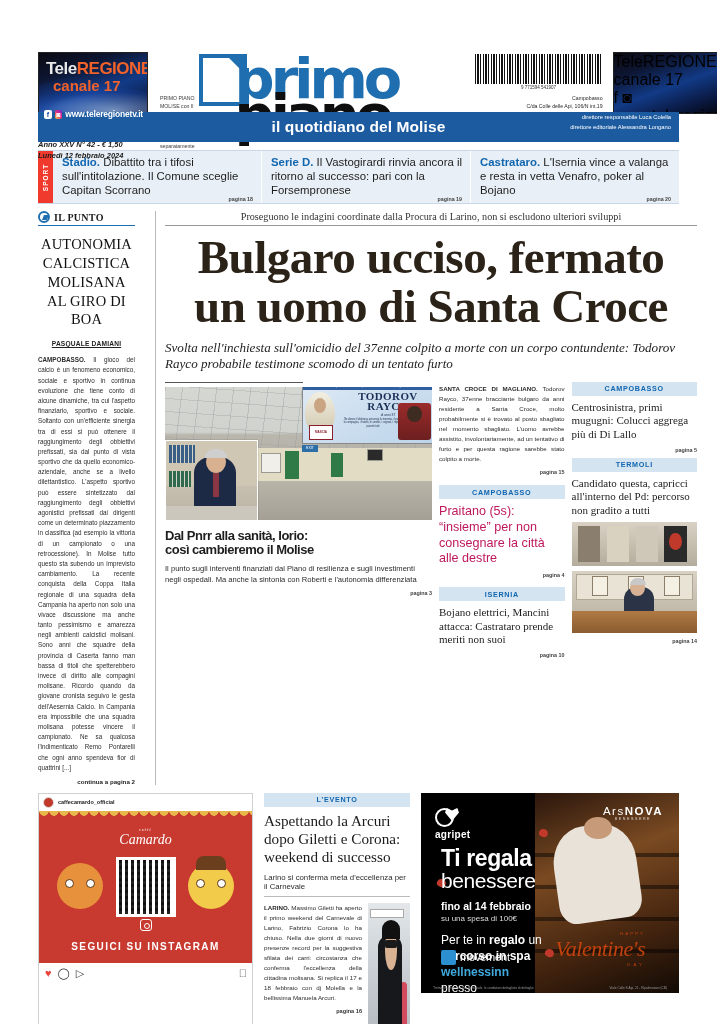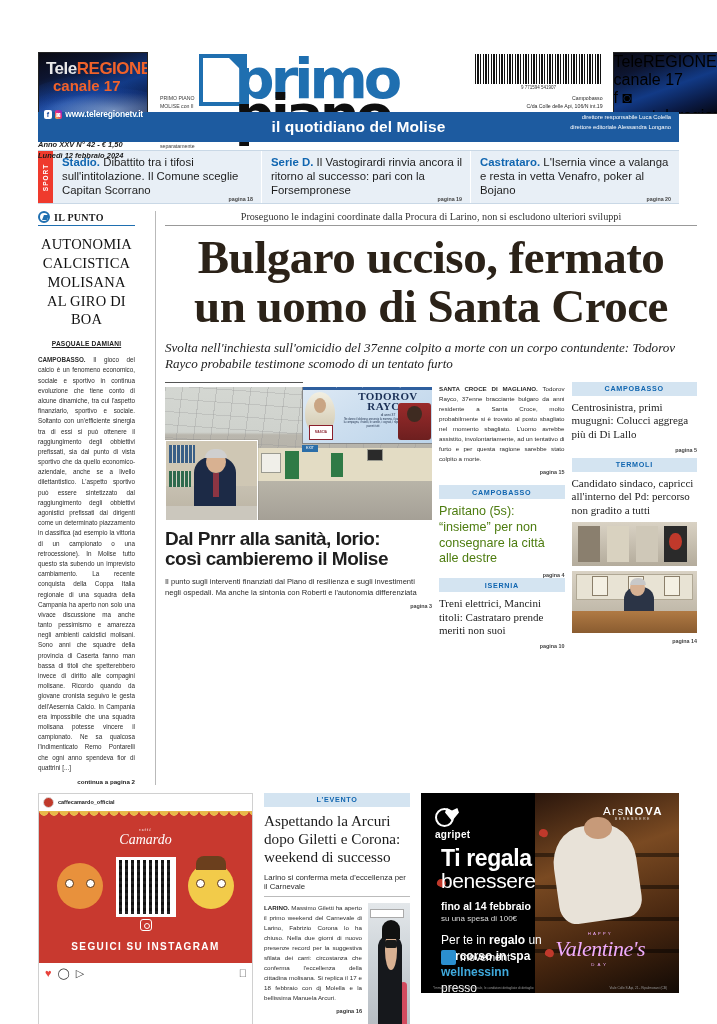--- a/index.html
+++ b/index.html
@@ -133,30 +133,30 @@
   .obit .name{position:absolute;left:44px;top:7px;right:4px;text-align:center;font-family:"Liberation Serif",serif;font-weight:bold;font-size:11px;color:#1a2f55;line-height:.95;letter-spacing:.4px;}
   .obit .age{position:absolute;left:44px;top:29px;right:4px;text-align:center;font-size:3.4px;color:#24344f;}
   .obit .txt{position:absolute;left:40px;top:34px;right:30px;font-size:2.6px;line-height:1.35;color:#22344f;text-align:center;}
   .obit .jesus{position:absolute;left:2px;top:8px;width:30px;height:42px;border-radius:50% 50% 45% 45%;
      background:linear-gradient(#f2efe2,#cfc6ad);}
   .obit .jesus:after{content:"";position:absolute;left:9px;top:6px;width:12px;height:15px;border-radius:50%;background:#c9a584;}
   .obit .portrait{position:absolute;right:2px;bottom:3px;width:33px;height:37px;background:linear-gradient(#9a2b2b,#6d1f1f);border-radius:3px;}
   .obit .portrait:after{content:"";position:absolute;left:9px;top:3px;width:15px;height:16px;border-radius:50%;background:#3e2b21;}
   .obit .logo{position:absolute;left:6px;bottom:3px;width:24px;height:15px;background:#fff;border:1px solid #8a1f2c;color:#8a1f2c;font-size:3px;display:flex;align-items:center;justify-content:center;font-weight:bold;}
 
-  .mid-head { font-size:19px; font-weight:bold; line-height:1.08; margin-top:9px; color:#1e1e1e; letter-spacing:-.5px;}
+  .mid-head { font-size:13px; font-weight:bold; line-height:1.08; margin-top:9px; color:#1e1e1e; letter-spacing:-.5px;}
   .mid-sub { font-size:7.6px; line-height:1.5; margin-top:6px; color:#2a2a2a;}
   .mid-pg { font-size:5.4px; font-weight:bold; text-align:right; color:#444; margin-top:4px;}
 
   
   .briefs { width:258px; flex:0 0 auto; display:flex; gap:7px;}
   .brief-col { flex:1; }
   .kicker { background:#d4e4f1; color:#1166b0; font-size:7.2px; font-weight:bold; text-align:center; letter-spacing:.7px; padding:2.5px 0; margin-bottom:5px;}
   .brief-serif { font-family:"Liberation Serif", serif; font-size:11px; line-height:1.24; color:#1c1c1c;}
-  .brief-sans { font-size:12.6px; line-height:1.25; color:#4d7c0f;}
+  .brief-sans { font-size:12.6px; line-height:1.25; color:#be185d;}
   .brief-body { font-size:6.2px; line-height:1.62; text-align:justify; color:#2b2b2b;}
   .brief-body b{font-weight:bold;}
   .pg-right { font-size:5.4px; font-weight:bold; text-align:right; color:#444; margin-top:5px;}
   .mini-photo{ width:100%; height:62px; margin-top:5px; overflow:hidden; position:relative;
       background:linear-gradient(#d9d2c4,#b4ac9c);}
   .mini-photo .wallimg{position:absolute;top:3px;left:4px;right:4px;height:26px;background:#e8e3d4;border:1px solid #b0a895;}
   .mini-photo .frame{position:absolute;top:5px;width:16px;height:20px;border:1px solid #8b7f6a;background:#f4f0e3;}
   .mini-photo .tbl{position:absolute;bottom:0;left:0;width:100%;height:36%;background:linear-gradient(#b07a44,#8a5c30);}
   .mini-photo .pers{position:absolute;left:42%;top:16px;width:30px;height:30px;background:#2b3446;border-radius:12px 12px 0 0;}
   .mini-photo .phead{position:absolute;left:47%;top:9px;width:15px;height:16px;border-radius:50%;background:#d7b193;}
@@ -233,21 +233,21 @@
   .spa-t1{position:absolute;left:20px;top:52px;color:#fff;font-size:23px;font-weight:bold;letter-spacing:-.4px;}
   .spa-t2{position:absolute;left:20px;top:76px;color:#fff;font-size:21px;letter-spacing:-.4px;}
   .spa-t3{position:absolute;left:20px;top:107px;color:#fff;font-size:10.5px;font-weight:bold;}
   .spa-t4{position:absolute;left:20px;top:121px;color:#ddd;font-size:8px;}
   .spa-t5{position:absolute;left:20px;top:139px;color:#fff;font-size:12px;line-height:1.35;width:105px;}
   .spa-t5 b{font-weight:bold;}
   .spa-t5 .wi{color:#3fa9dc;font-weight:bold;}
   .movement{position:absolute;left:20px;bottom:28px;display:flex;align-items:center;gap:4px;}
   .movement .sq{width:15px;height:15px;background:#2b8fd0;border-radius:2px;}
   .movement .tx{color:#fff;font-size:11px;letter-spacing:-.2px;}
-  .valentine{position:absolute;right:34px;bottom:26px;color:#f0abfc;text-align:center;}
+  .valentine{position:absolute;right:34px;bottom:26px;color:#c2410c;text-align:right;}
   .valentine .hp{font-size:4.4px;letter-spacing:2px;}
   .valentine .vl{font-family:"Liberation Serif",serif;font-style:italic;font-size:22px;letter-spacing:-.5px;}
   .valentine .dy{font-size:4.4px;letter-spacing:3px;}
   .spa-foot{position:absolute;left:0;right:0;bottom:3px;display:flex;justify-content:space-between;padding:0 12px;color:#999;font-size:3.2px;}
   .heartdot{position:absolute;background:#c0392b;width:9px;height:8px;border-radius:50% 50% 45% 45%;transform:rotate(20deg);}
 </style>
 </head>
 <body>
 
 <div class="page">
@@ -425,37 +425,37 @@
               <b>SANTA CROCE DI MAGLIANO.</b><span> Todorov Rayco, 37enne bracciante bulgaro da anni residente a Santa Croce, molto probabilmente si è trovato al posto sbagliato nel momento sbagliato. L'uomo avrebbe assistito, involontariamente, ad un tentativo di furto e per questa ragione sarebbe stato colpito a morte.</span>
             </div>
             <div class="pg-right">pagina 15</div>
 
             <div style="margin-top:10px">
               <div class="kicker">CAMPOBASSO</div>
               <div class="brief-sans">Praitano (5s): “insieme” per non consegnare la città alle destre</div>
               <div class="pg-right">pagina 4</div>
             </div>
 
-            <div style="margin-top:0">
+            <div style="margin-top:9px">
               <div class="kicker">ISERNIA</div>
-              <div class="brief-serif">Treni elettrici, Mancini titoli: Castrataro prende meriti non suoi</div>
+              <div class="brief-serif">Bojano elettrici, Mancini attacca: Castrataro prende meriti non suoi</div>
               <div class="pg-right">pagina 10</div>
             </div>
           </div>
 
           <div class="brief-col">
             <div>
               <div class="kicker">CAMPOBASSO</div>
               <div class="brief-serif">Centrosinistra, primi mugugni: Colucci aggrega più di Di Lallo</div>
               <div class="pg-right">pagina 5</div>
             </div>
 
             <div style="margin-top:5px">
               <div class="kicker">TERMOLI</div>
-              <div class="brief-serif">Candidato sindaco, capricci all'interno del Pd: percorso non gradito a tutti</div>
+              <div class="brief-serif">Candidato questa, capricci all'interno del Pd: percorso non gradito a tutti</div>
               <div class="mini-photo sm2">
                 <div class="strip"></div>
                 <div class="strip b"></div>
                 <div class="strip c"></div>
                 <div class="strip d"></div>
               </div>
             </div>
 
             <div style="margin-top:5px">
               <div class="mini-photo">

